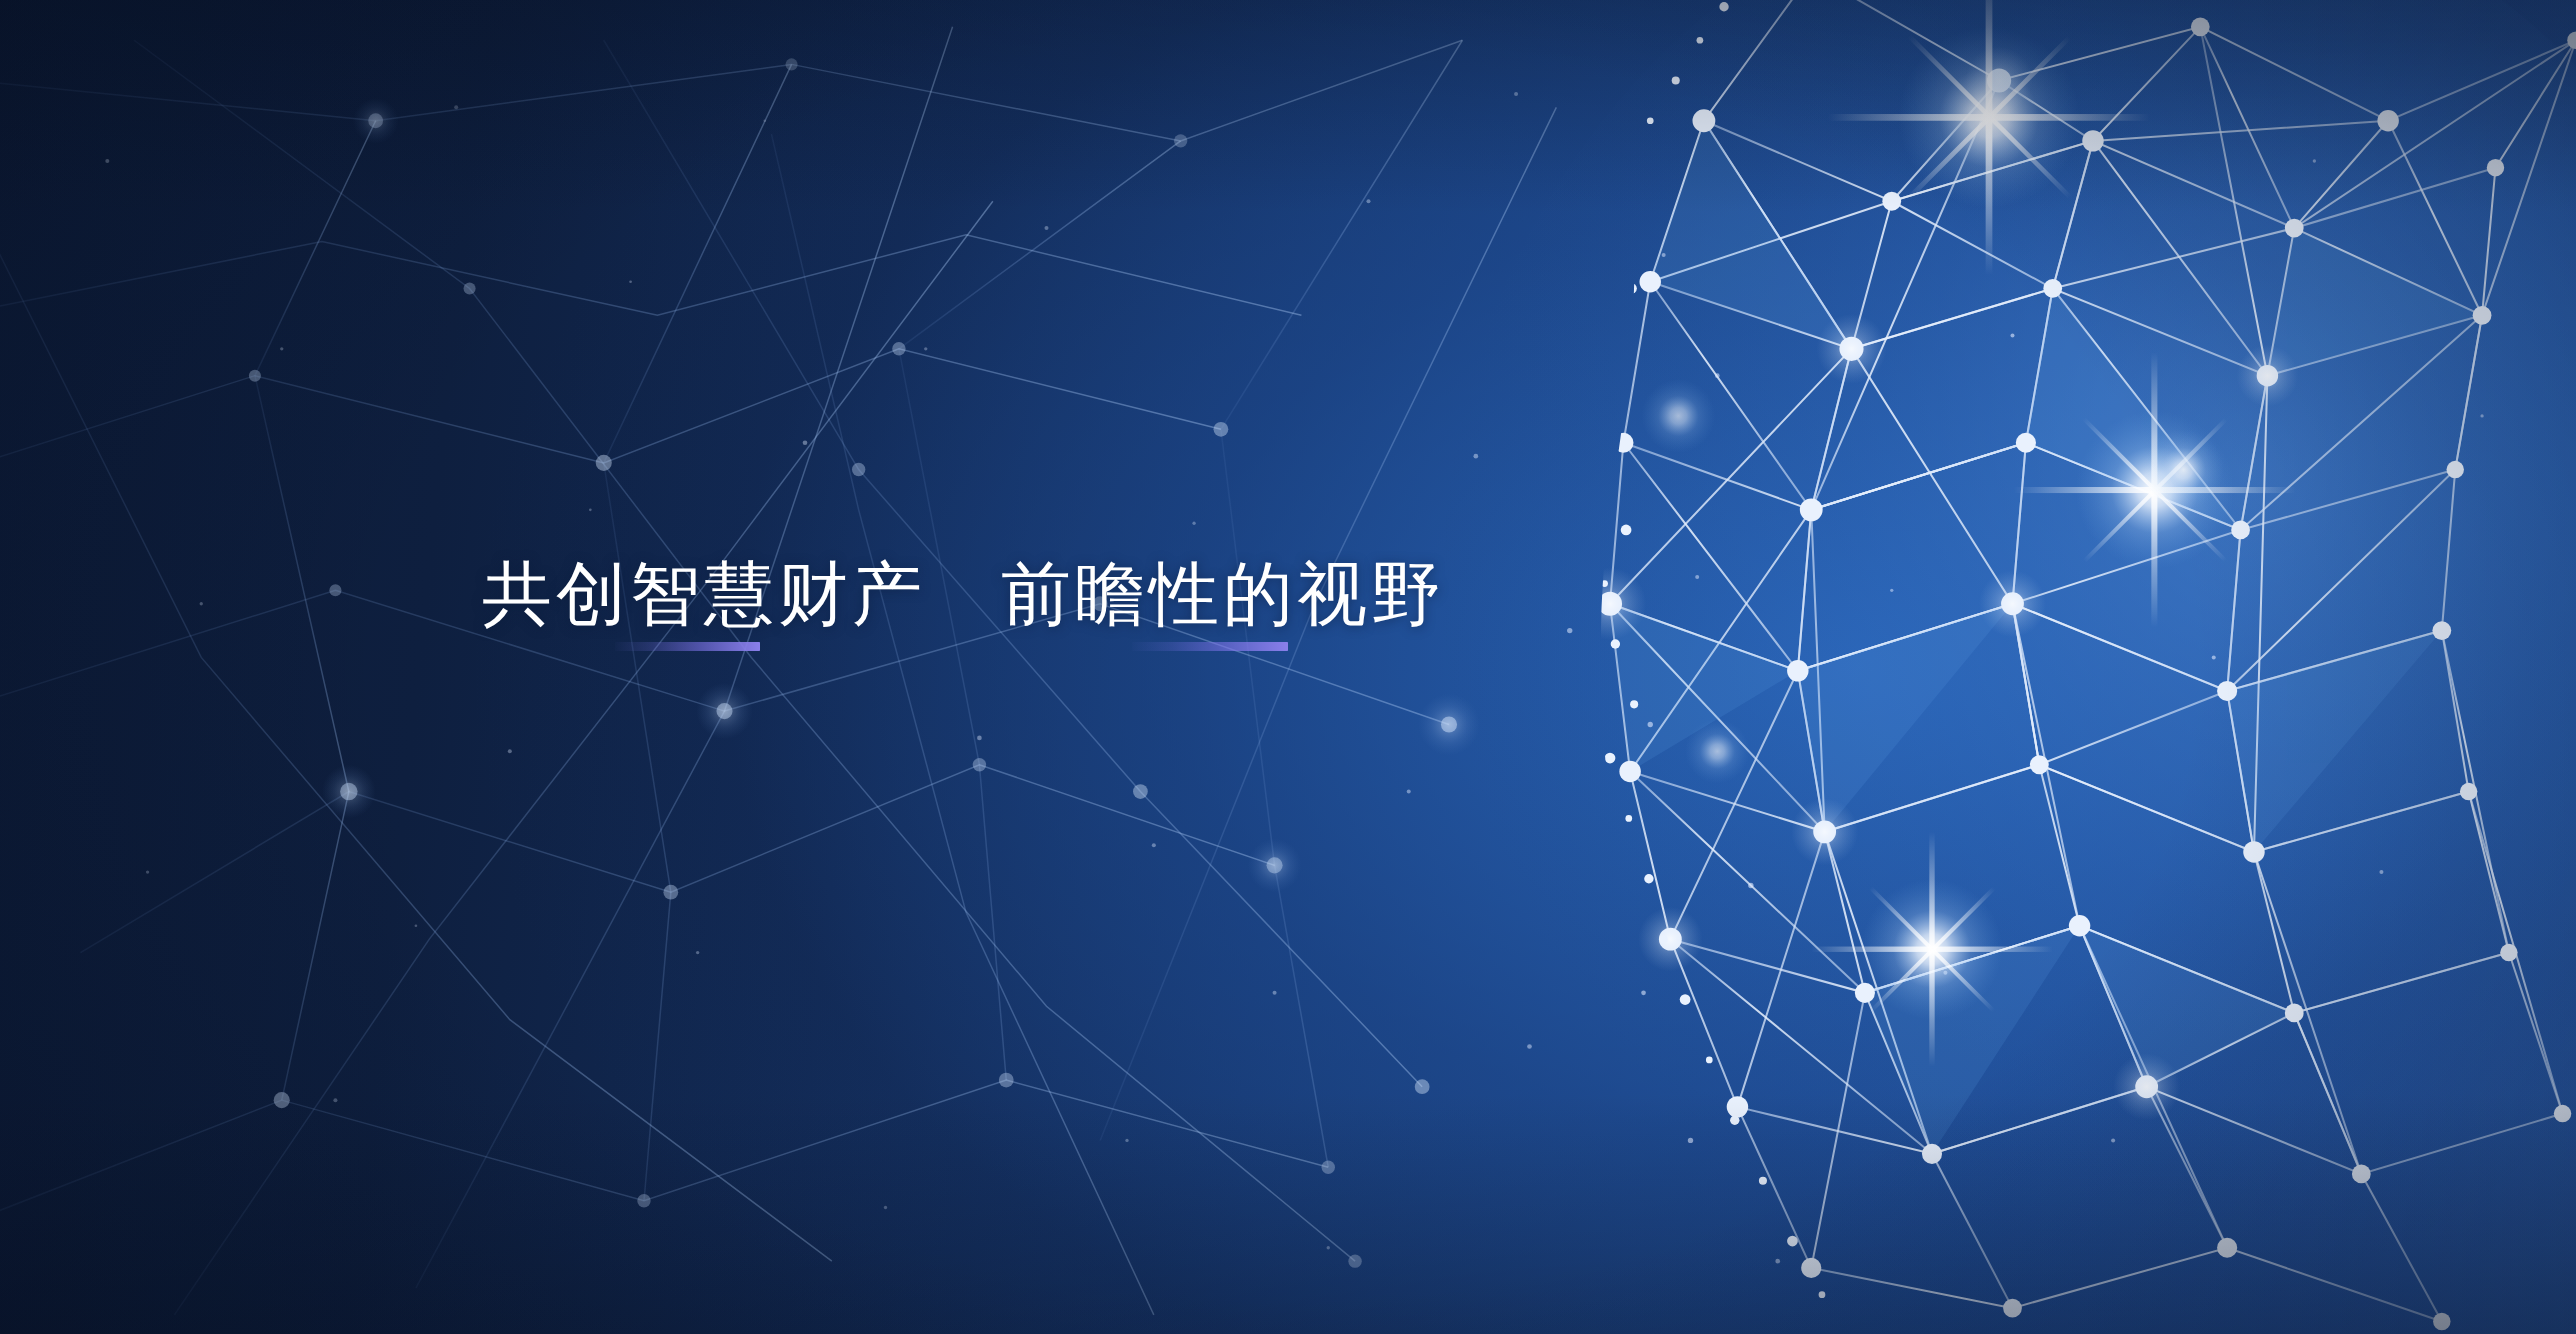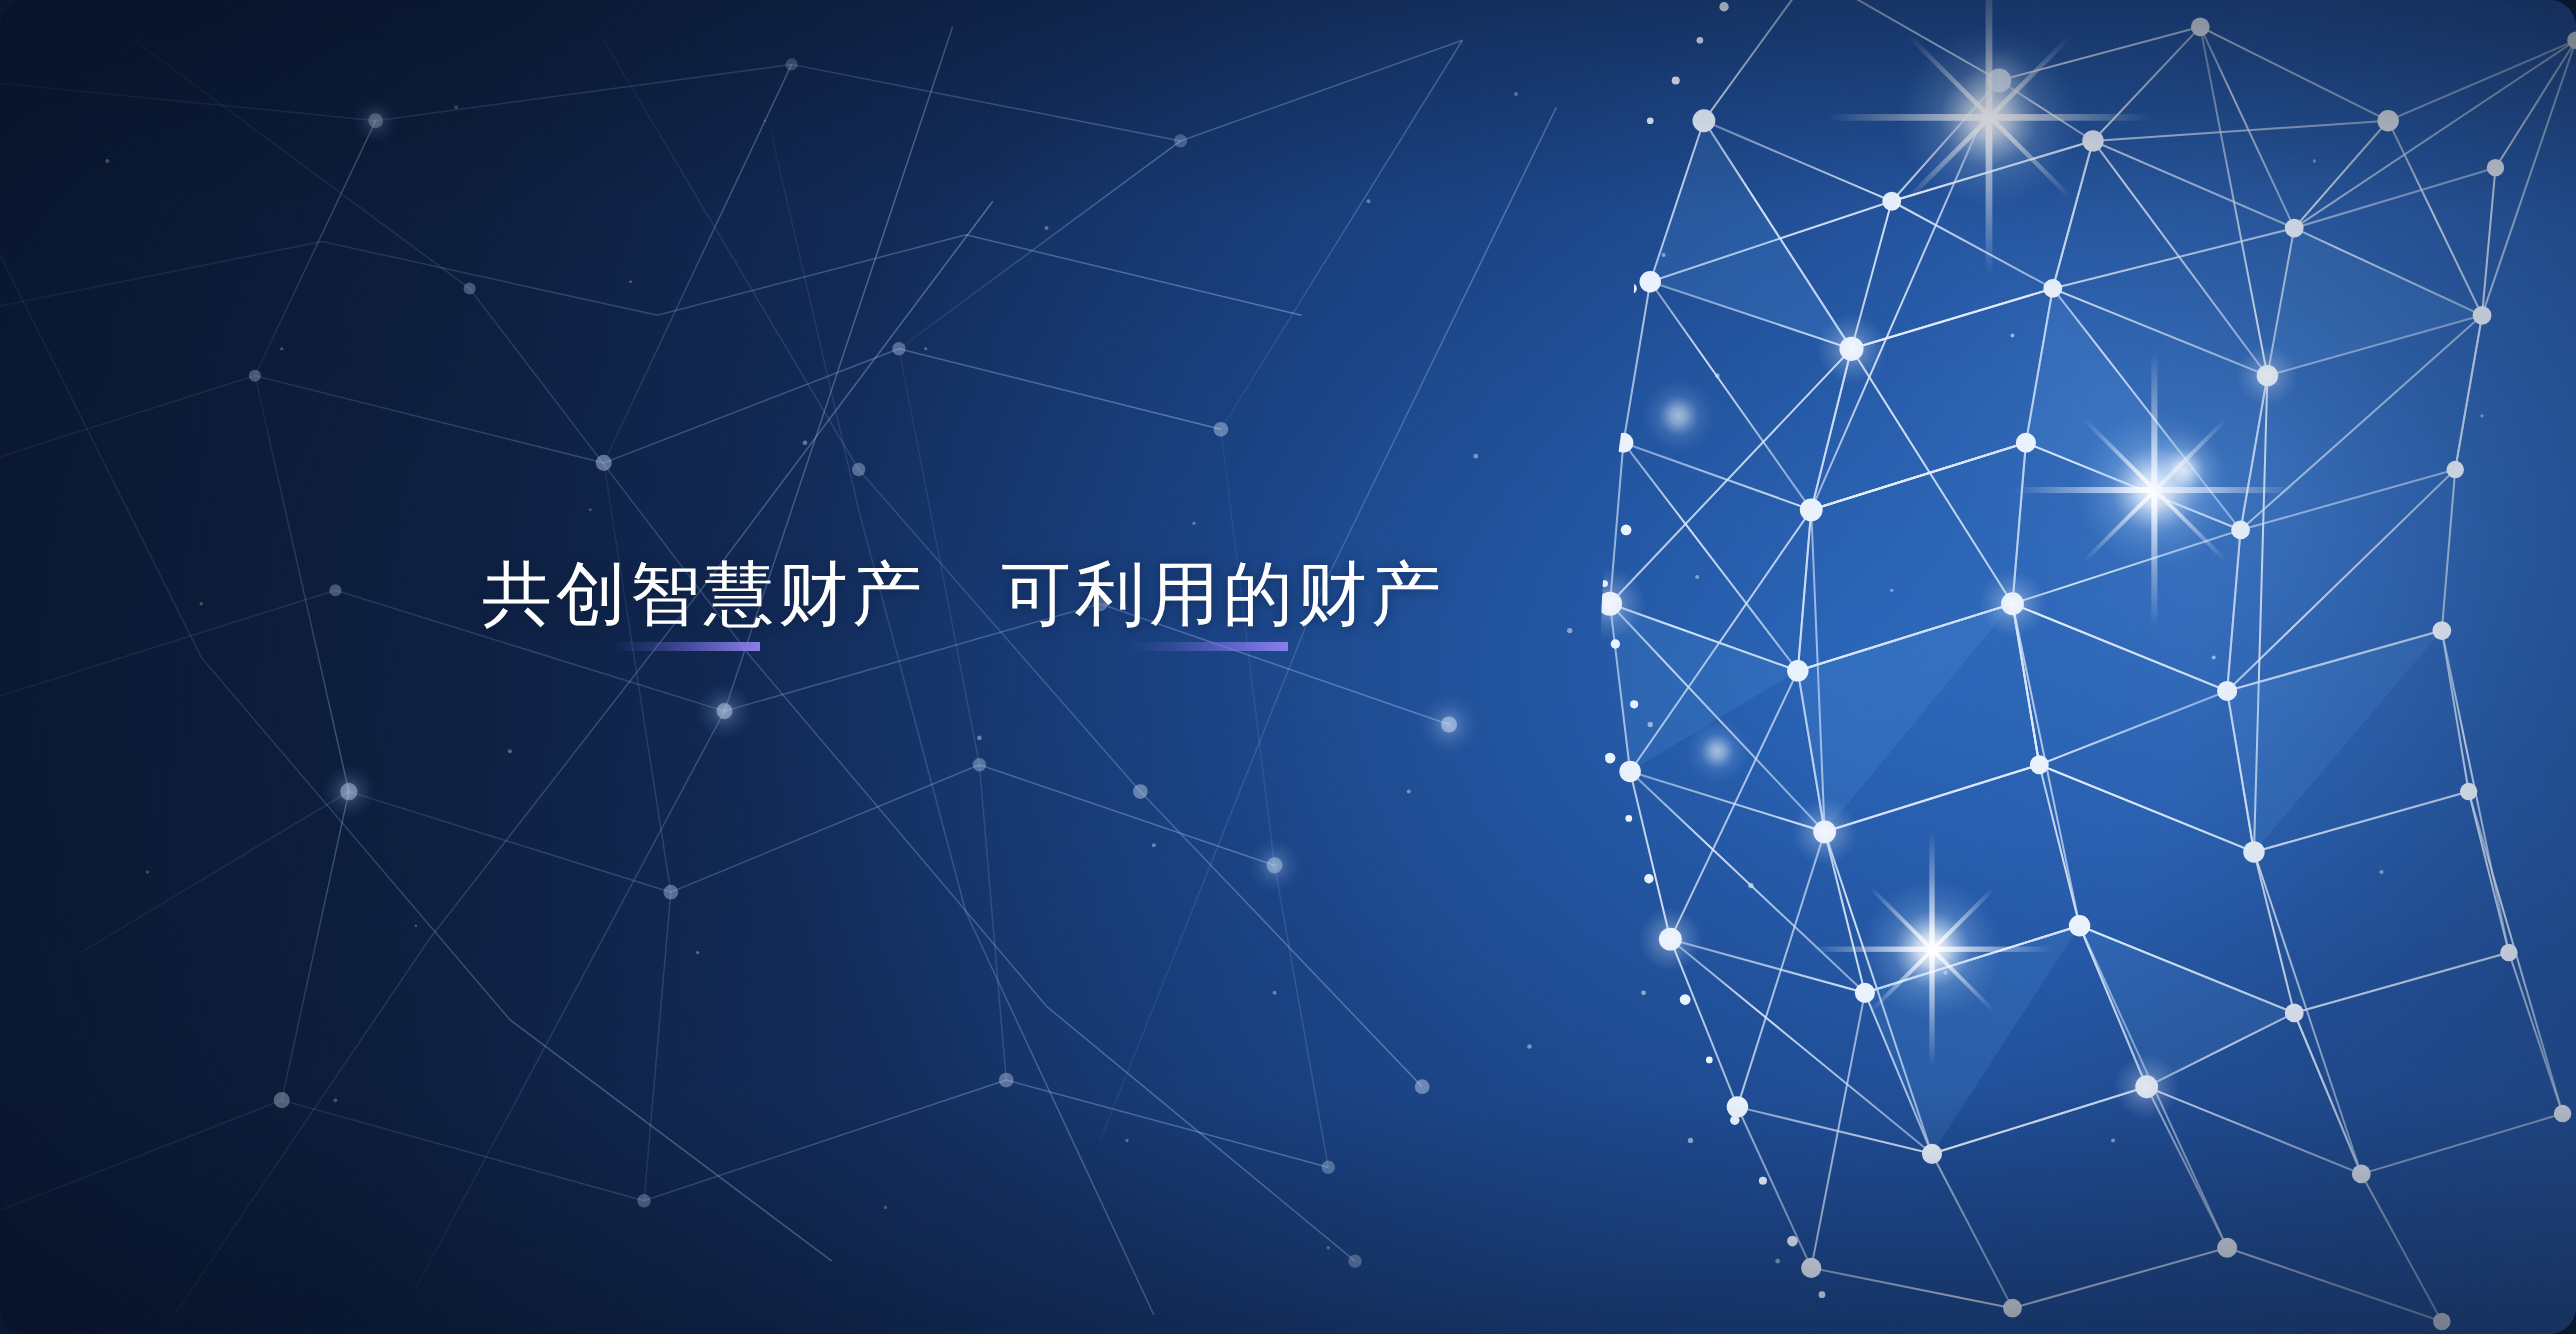--- a/index.html
+++ b/index.html
@@ -4,21 +4,20 @@
 <style>
   html,body{margin:0;padding:0;background:#0a1730;}
   body{width:2576px;height:1334px;overflow:hidden;
        font-family:"Liberation Sans","DejaVu Sans",sans-serif;}
 
   #banner{position:relative;width:2576px;height:1334px;overflow:hidden;
           background:
             radial-gradient(ellipse 1610px 1140px at 72% 50%, rgba(41,101,185,0.95) 0%, rgba(30,76,149,0.55) 42%, rgba(20,48,101,0.12) 70%, rgba(0,0,0,0) 86%),
             radial-gradient(ellipse 1208px 939px at 96% 38%, rgba(52,118,205,0.55) 0%, rgba(30,76,149,0.2) 50%, rgba(0,0,0,0) 80%),
             linear-gradient(96deg, #0c1a36 0%, #0e1f3f 18%, #122a55 34%, #17386f 50%, #1d4585 64%, #22509a 78%, #2a5aa8 92%, #2f62b2 100%);
-          border-radius: 27px;
   }
 
   
   #vignette{position:absolute;inset:0;pointer-events:none;
     background:
       radial-gradient(ellipse 1744px 1208px at 50% 50%, rgba(0,0,0,0) 52%, rgba(4,12,28,0.40) 100%),
       linear-gradient(180deg, rgba(6,14,32,0.30) 0%, rgba(0,0,0,0) 16%, rgba(0,0,0,0) 82%, rgba(6,14,32,0.32) 100%);
   }
 
   #net-left,#net-right,#stars,#flares{position:absolute;inset:0;}
@@ -403,21 +402,21 @@
 
   <div id="copy">
 
     <div class="headline">
       <div class="hl-part">
         <span class="hl-text">共创智慧财产</span>
         <div class="hl-bar bar-a"></div>
       </div>
       <div class="hl-gap"></div>
       <div class="hl-part">
-        <span class="hl-text">可利用的财产</span>
+        <span class="hl-text">前瞻性的视野</span>
         <div class="hl-bar bar-b"></div>
       </div>
     </div>
 
   </div>
 
 </div>
 
 
 </body></html>

